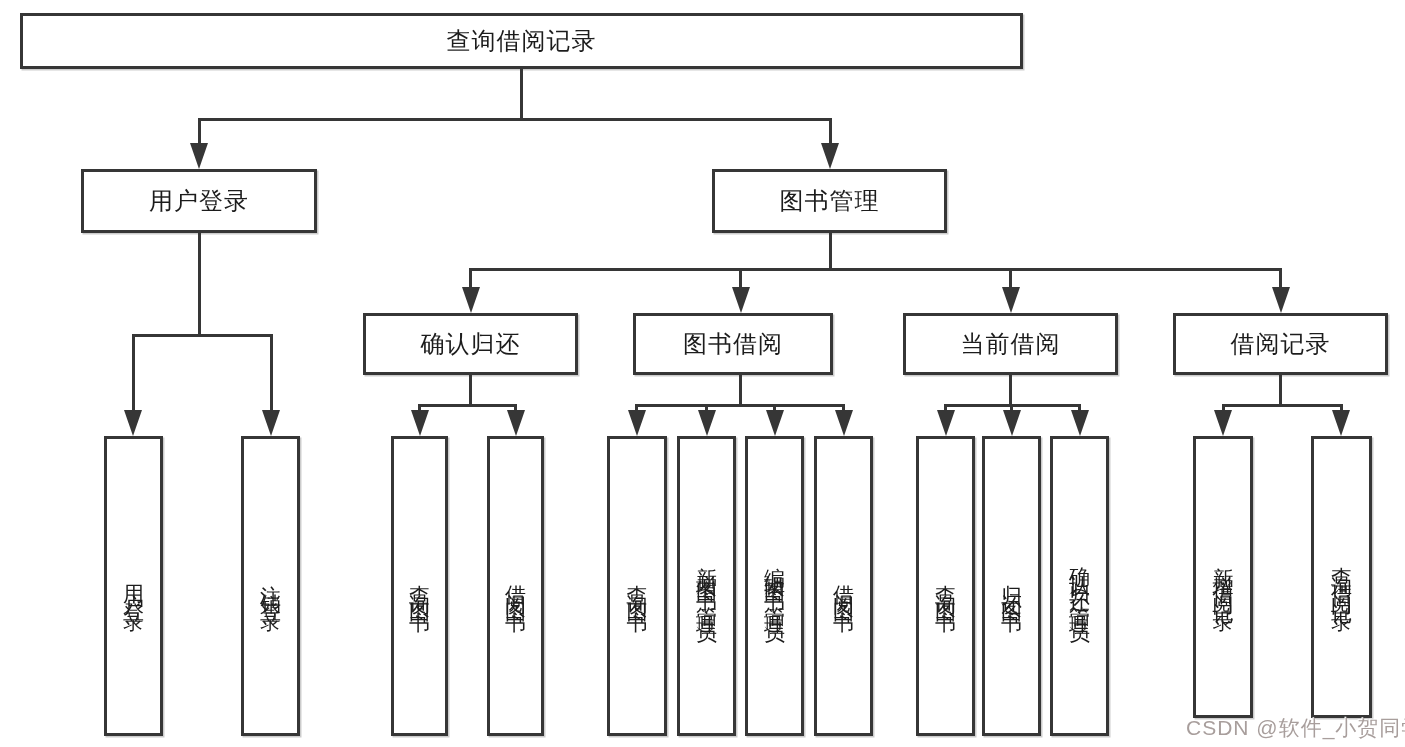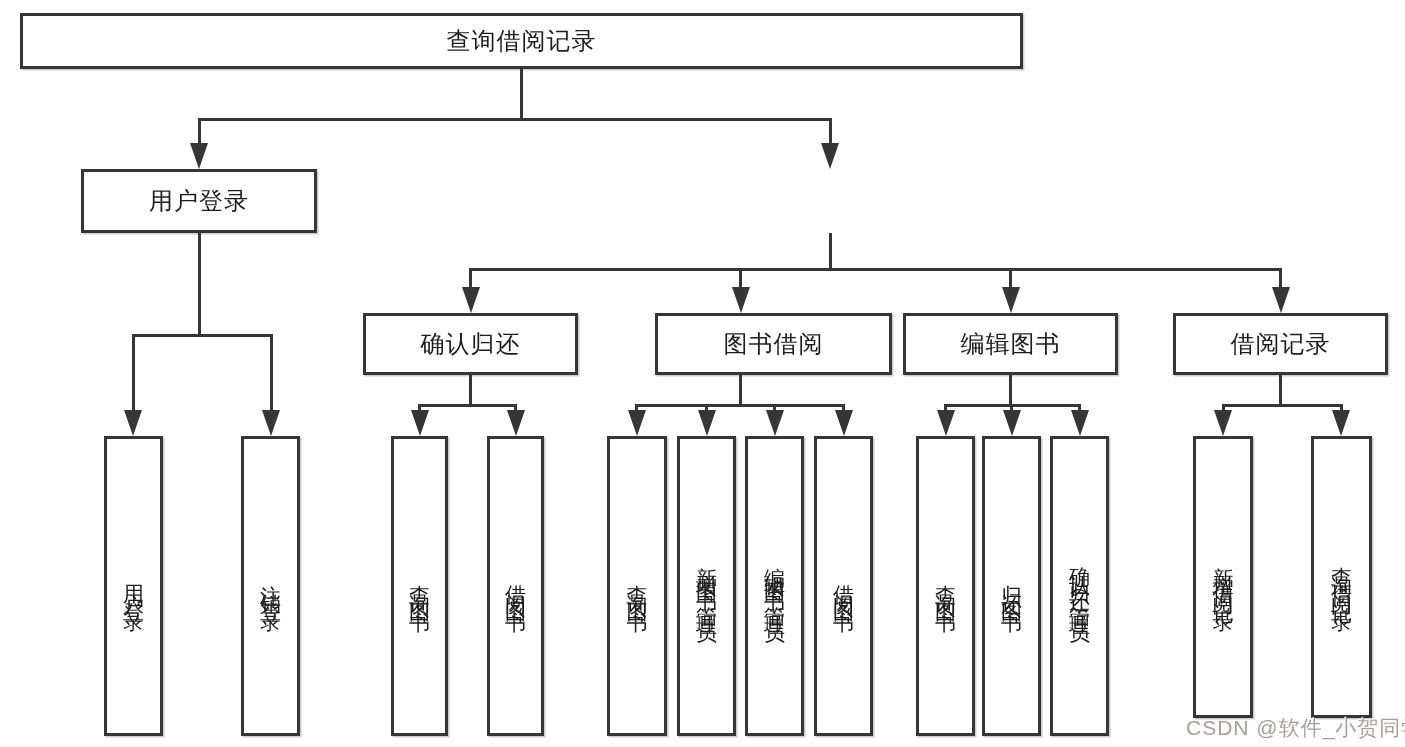--- a/index.html
+++ b/index.html
@@ -38,42 +38,43 @@
   <div class="box" style="left:20px;top:13px;width:1003px;height:56px;">查询借阅记录</div>
 
   <div class="vl" style="left:520px;top:69px;height:50px;"></div>
   <div class="hl" style="left:197.5px;top:118px;width:634px;"></div>
   <div class="vl" style="left:197.5px;top:118px;height:28px;"></div>
   <div class="ar" style="left:190px;top:143px;"></div>
   <div class="vl" style="left:828.5px;top:118px;height:28px;"></div>
   <div class="ar" style="left:821px;top:143px;"></div>
 
   <div class="box" style="left:81px;top:169px;width:236px;height:64px;">用户登录</div>
+  <div class="box" style="left:712px;top:169px;width:235px;height:64px;">图书管理</div>
 
   <div class="vl" style="left:197.5px;top:233px;height:102px;"></div>
   <div class="hl" style="left:131.5px;top:334px;width:141px;"></div>
   <div class="vl" style="left:131.5px;top:334px;height:78px;"></div>
   <div class="ar" style="left:124px;top:410px;"></div>
   <div class="vl" style="left:269.5px;top:334px;height:78px;"></div>
   <div class="ar" style="left:261.5px;top:410px;"></div>
 
   <div class="vl" style="left:828.5px;top:233px;height:37px;"></div>
   <div class="hl" style="left:469px;top:268px;width:813px;"></div>
   <div class="vl" style="left:469px;top:268px;height:22px;"></div>
   <div class="ar" style="left:461.5px;top:287px;"></div>
   <div class="vl" style="left:739px;top:268px;height:22px;"></div>
   <div class="ar" style="left:731.5px;top:287px;"></div>
   <div class="vl" style="left:1009px;top:268px;height:22px;"></div>
   <div class="ar" style="left:1001.5px;top:287px;"></div>
   <div class="vl" style="left:1279px;top:268px;height:22px;"></div>
   <div class="ar" style="left:1271.5px;top:287px;"></div>
 
   <div class="box" style="left:363px;top:313px;width:215px;height:62px;">确认归还</div>
-  <div class="box" style="left:633px;top:313px;width:237px;height:62px;margin-left:22px;">图书借阅</div>
-  <div class="box" style="left:903px;top:313px;width:215px;height:62px;">编辑图书</div>
+  <div class="box" style="left:633px;top:313px;width:200px;height:62px;">图书借阅</div>
+  <div class="box" style="left:903px;top:313px;width:215px;height:62px;">当前借阅</div>
   <div class="box" style="left:1173px;top:313px;width:215px;height:62px;">借阅记录</div>
 
   <div class="vl" style="left:469px;top:375px;height:31px;"></div>
   <div class="hl" style="left:418px;top:404px;width:99px;"></div>
   <div class="vl" style="left:418px;top:404px;height:10px;"></div>
   <div class="ar" style="left:410.5px;top:410px;"></div>
   <div class="vl" style="left:514px;top:404px;height:10px;"></div>
   <div class="ar" style="left:506.5px;top:410px;"></div>
 
   <div class="vl" style="left:739px;top:375px;height:31px;"></div>

